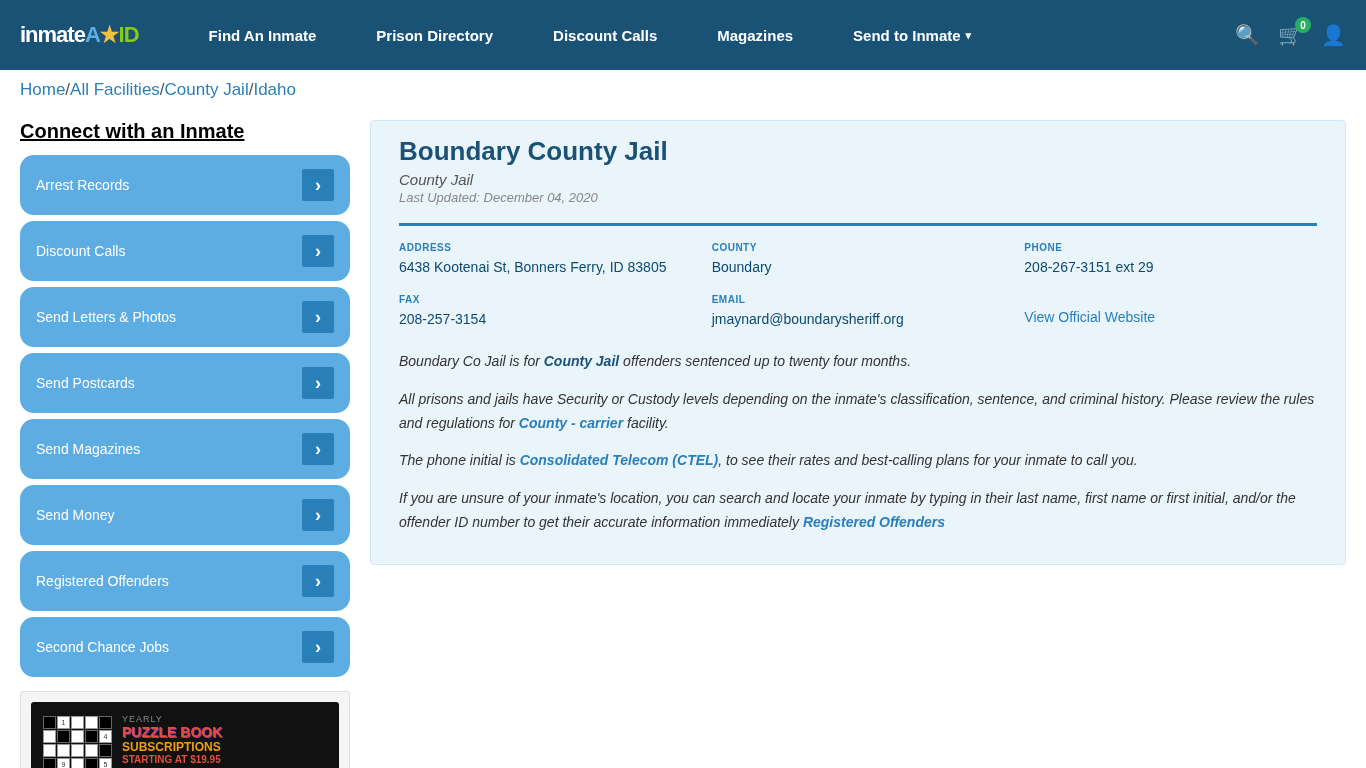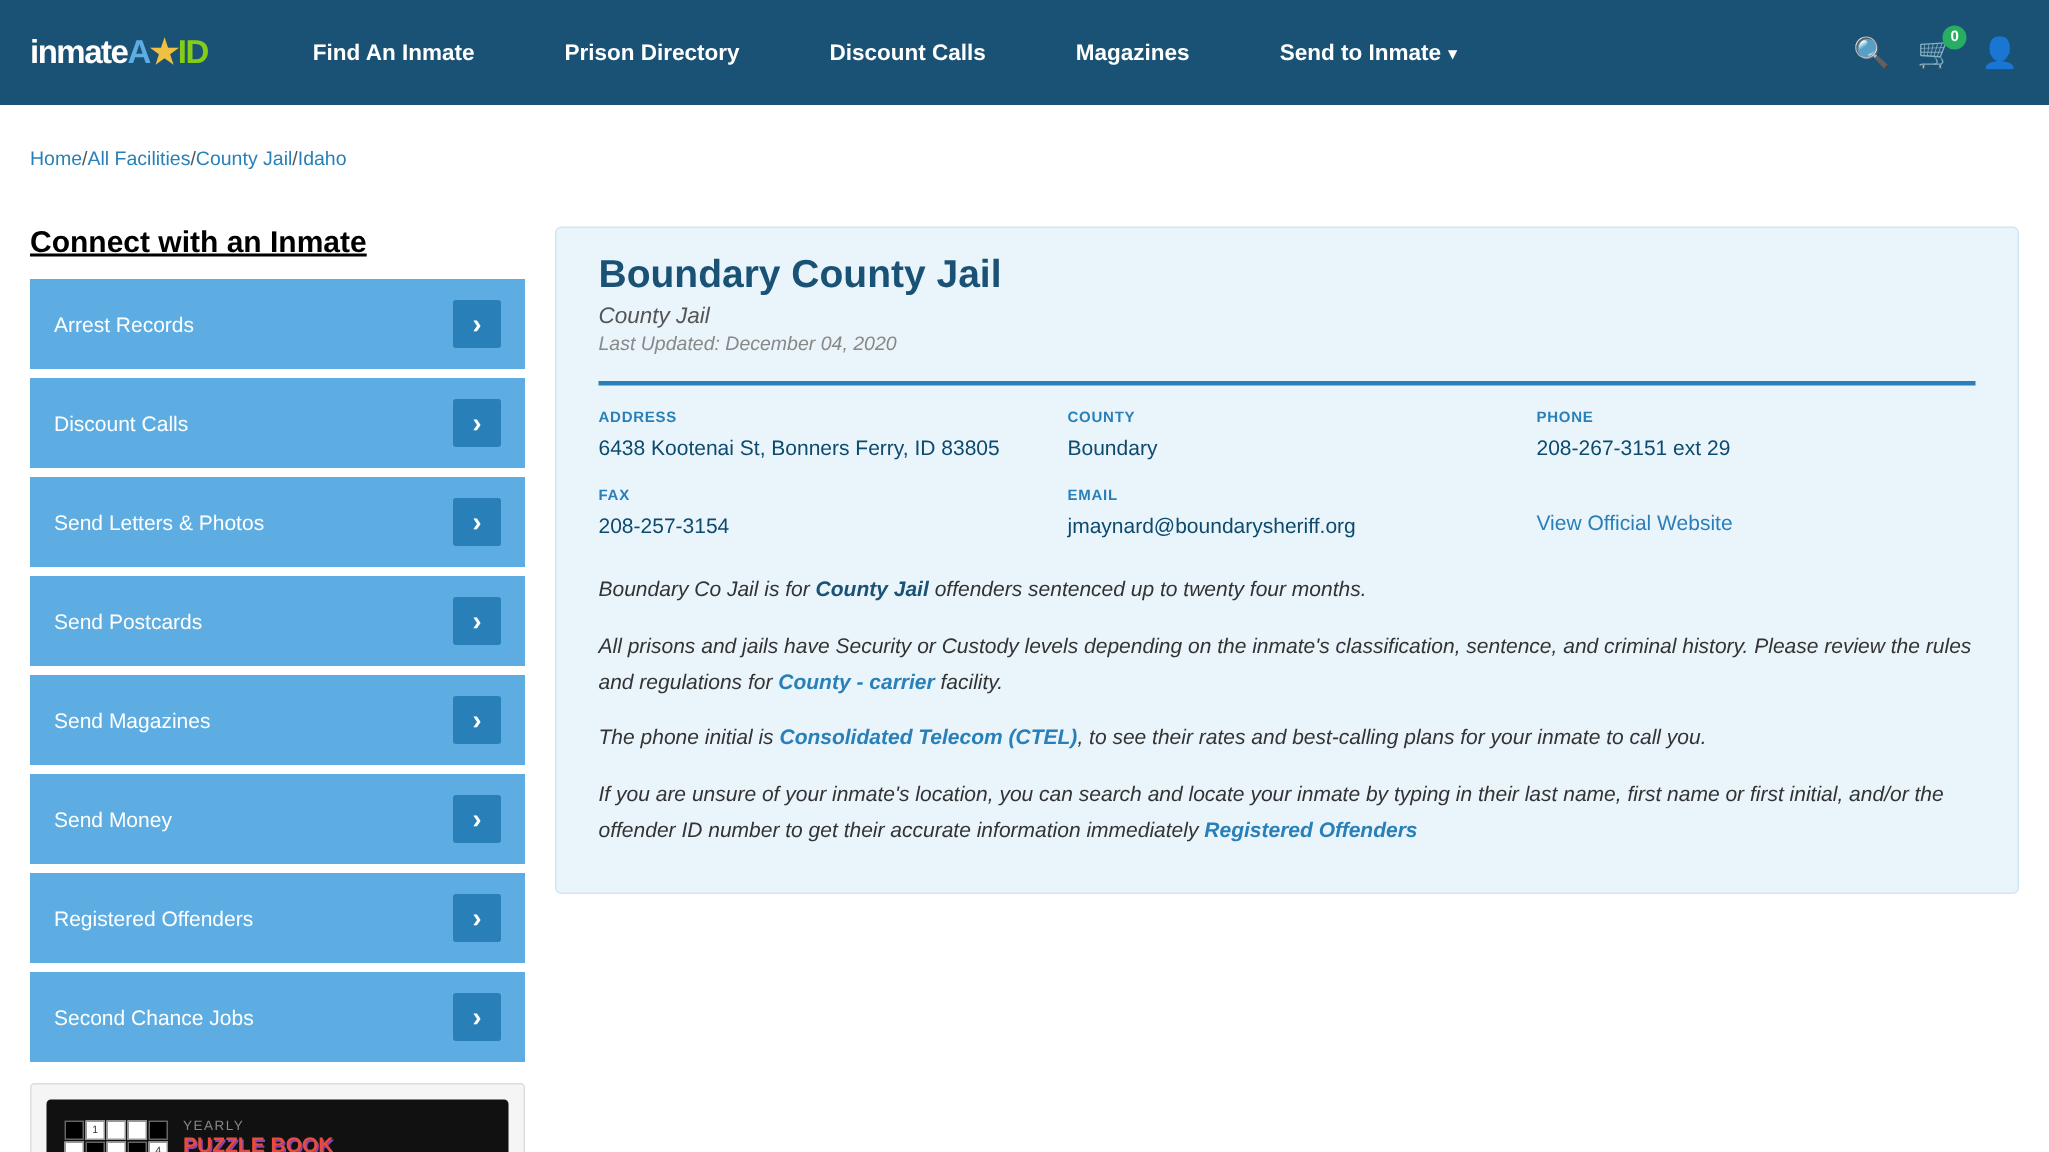--- a/index.html
+++ b/index.html
@@ -62,22 +62,22 @@
       border-radius: 50%;
       width: 16px;
       height: 16px;
       display: flex;
       align-items: center;
       justify-content: center;
     }
 
     
     .breadcrumb {
-      padding: 28px 20px;
-      font-size: 13px;
+      padding: 10px 20px;
+      font-size: 17px;
       text-align: right;
     }
     .breadcrumb a {
       color: #2980b9;
       text-decoration: none;
     }
     .breadcrumb span { color: #555; }
 
     
     .main-layout {
@@ -100,21 +100,21 @@
       display: flex;
       align-items: center;
       justify-content: space-between;
       background: #5dade2;
       color: white;
       padding: 14px 16px;
       margin-bottom: 6px;
       cursor: pointer;
       font-size: 14px;
       font-weight: 500;
-      border-radius: 0;
+      border-radius: 14px;
     }
     .sidebar-item .arrow {
       background: #2980b9;
       width: 32px;
       height: 32px;
       display: flex;
       align-items: center;
       justify-content: center;
       font-size: 18px;
       font-weight: bold;

